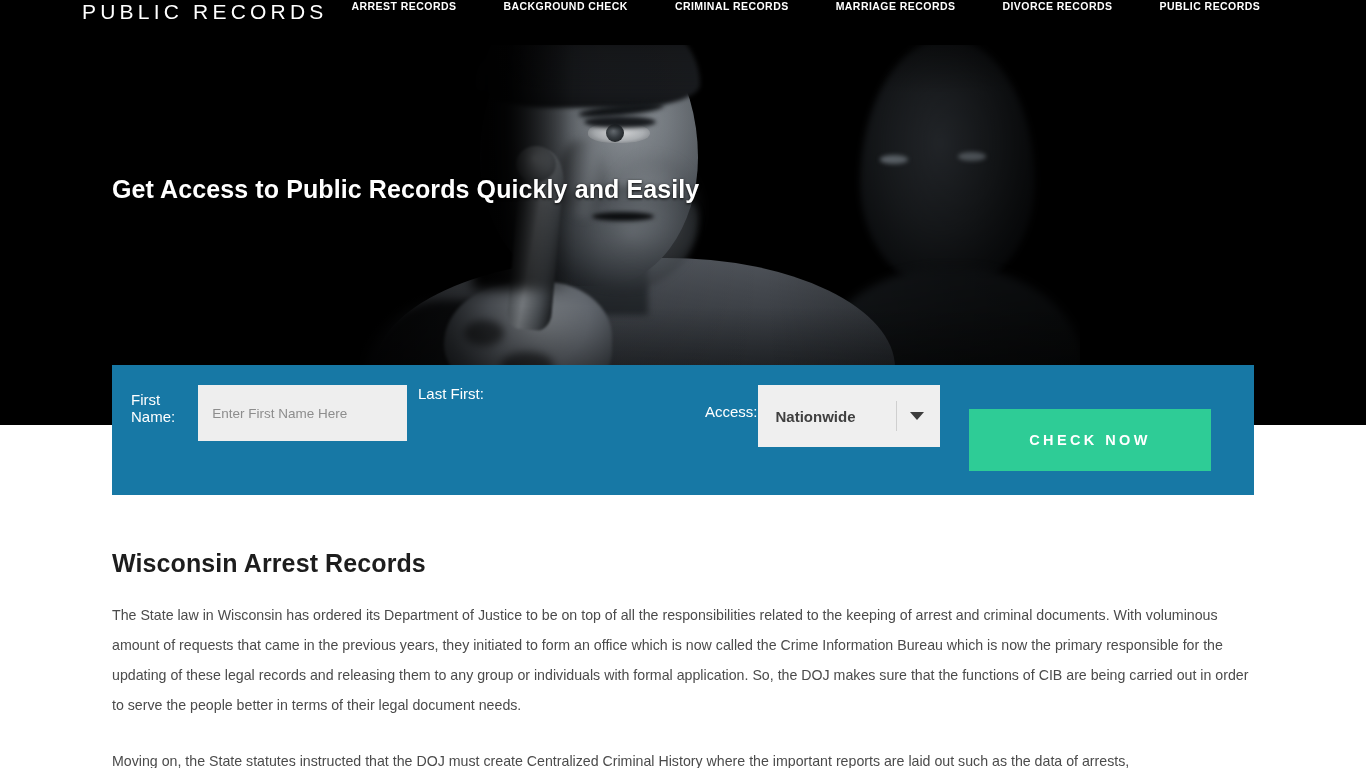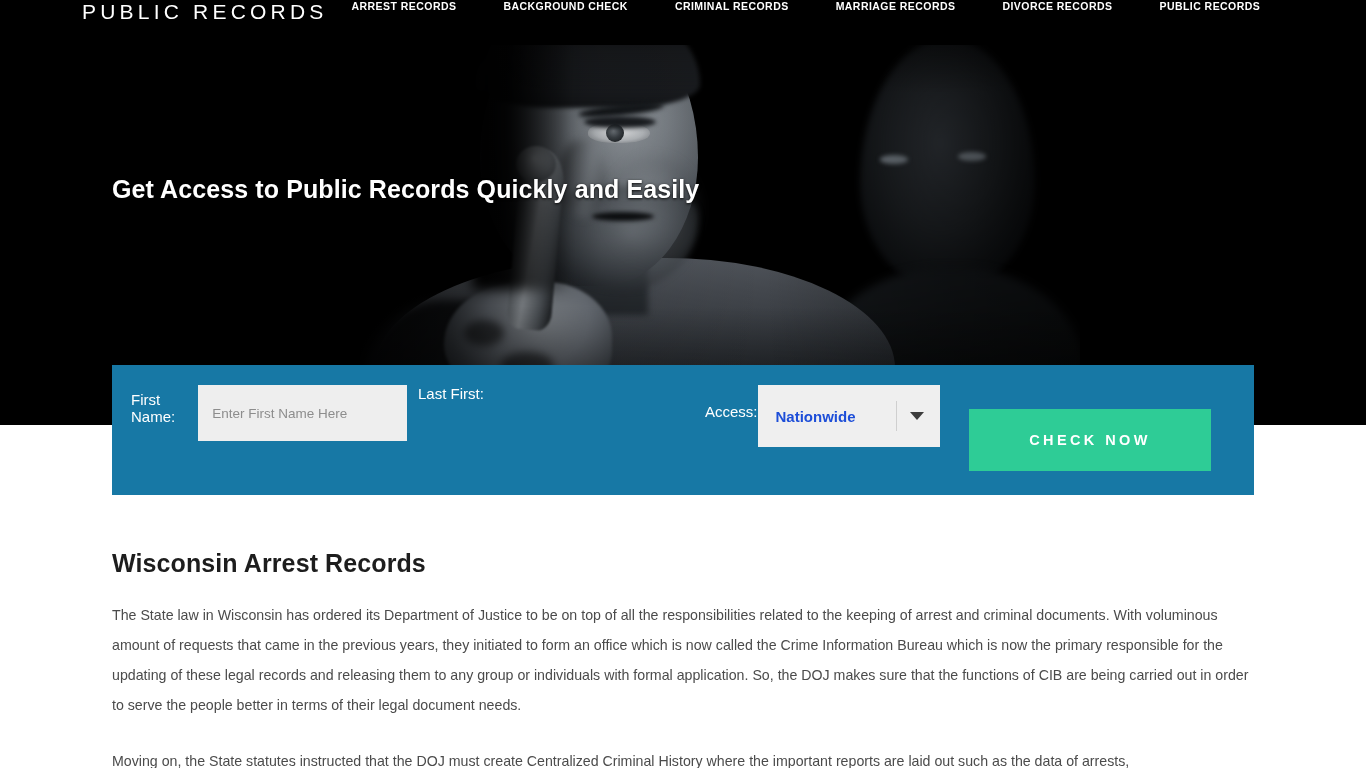--- a/index.html
+++ b/index.html
@@ -301,21 +301,21 @@
     width: 225px;
     height: 62px;
     background: #efefef;
     display: flex;
     align-items: center;
   }
   .select-value {
     padding-left: 18px;
     font-size: 15px;
     font-weight: 700;
-    color: #1d4ed8;
+    color: #404040;
   }
   .select-divider {
     position: absolute;
     right: 43px;
     top: 16px;
     width: 1px;
     height: 30px;
     background: #cfcfcf;
   }
   .select-arrow {

